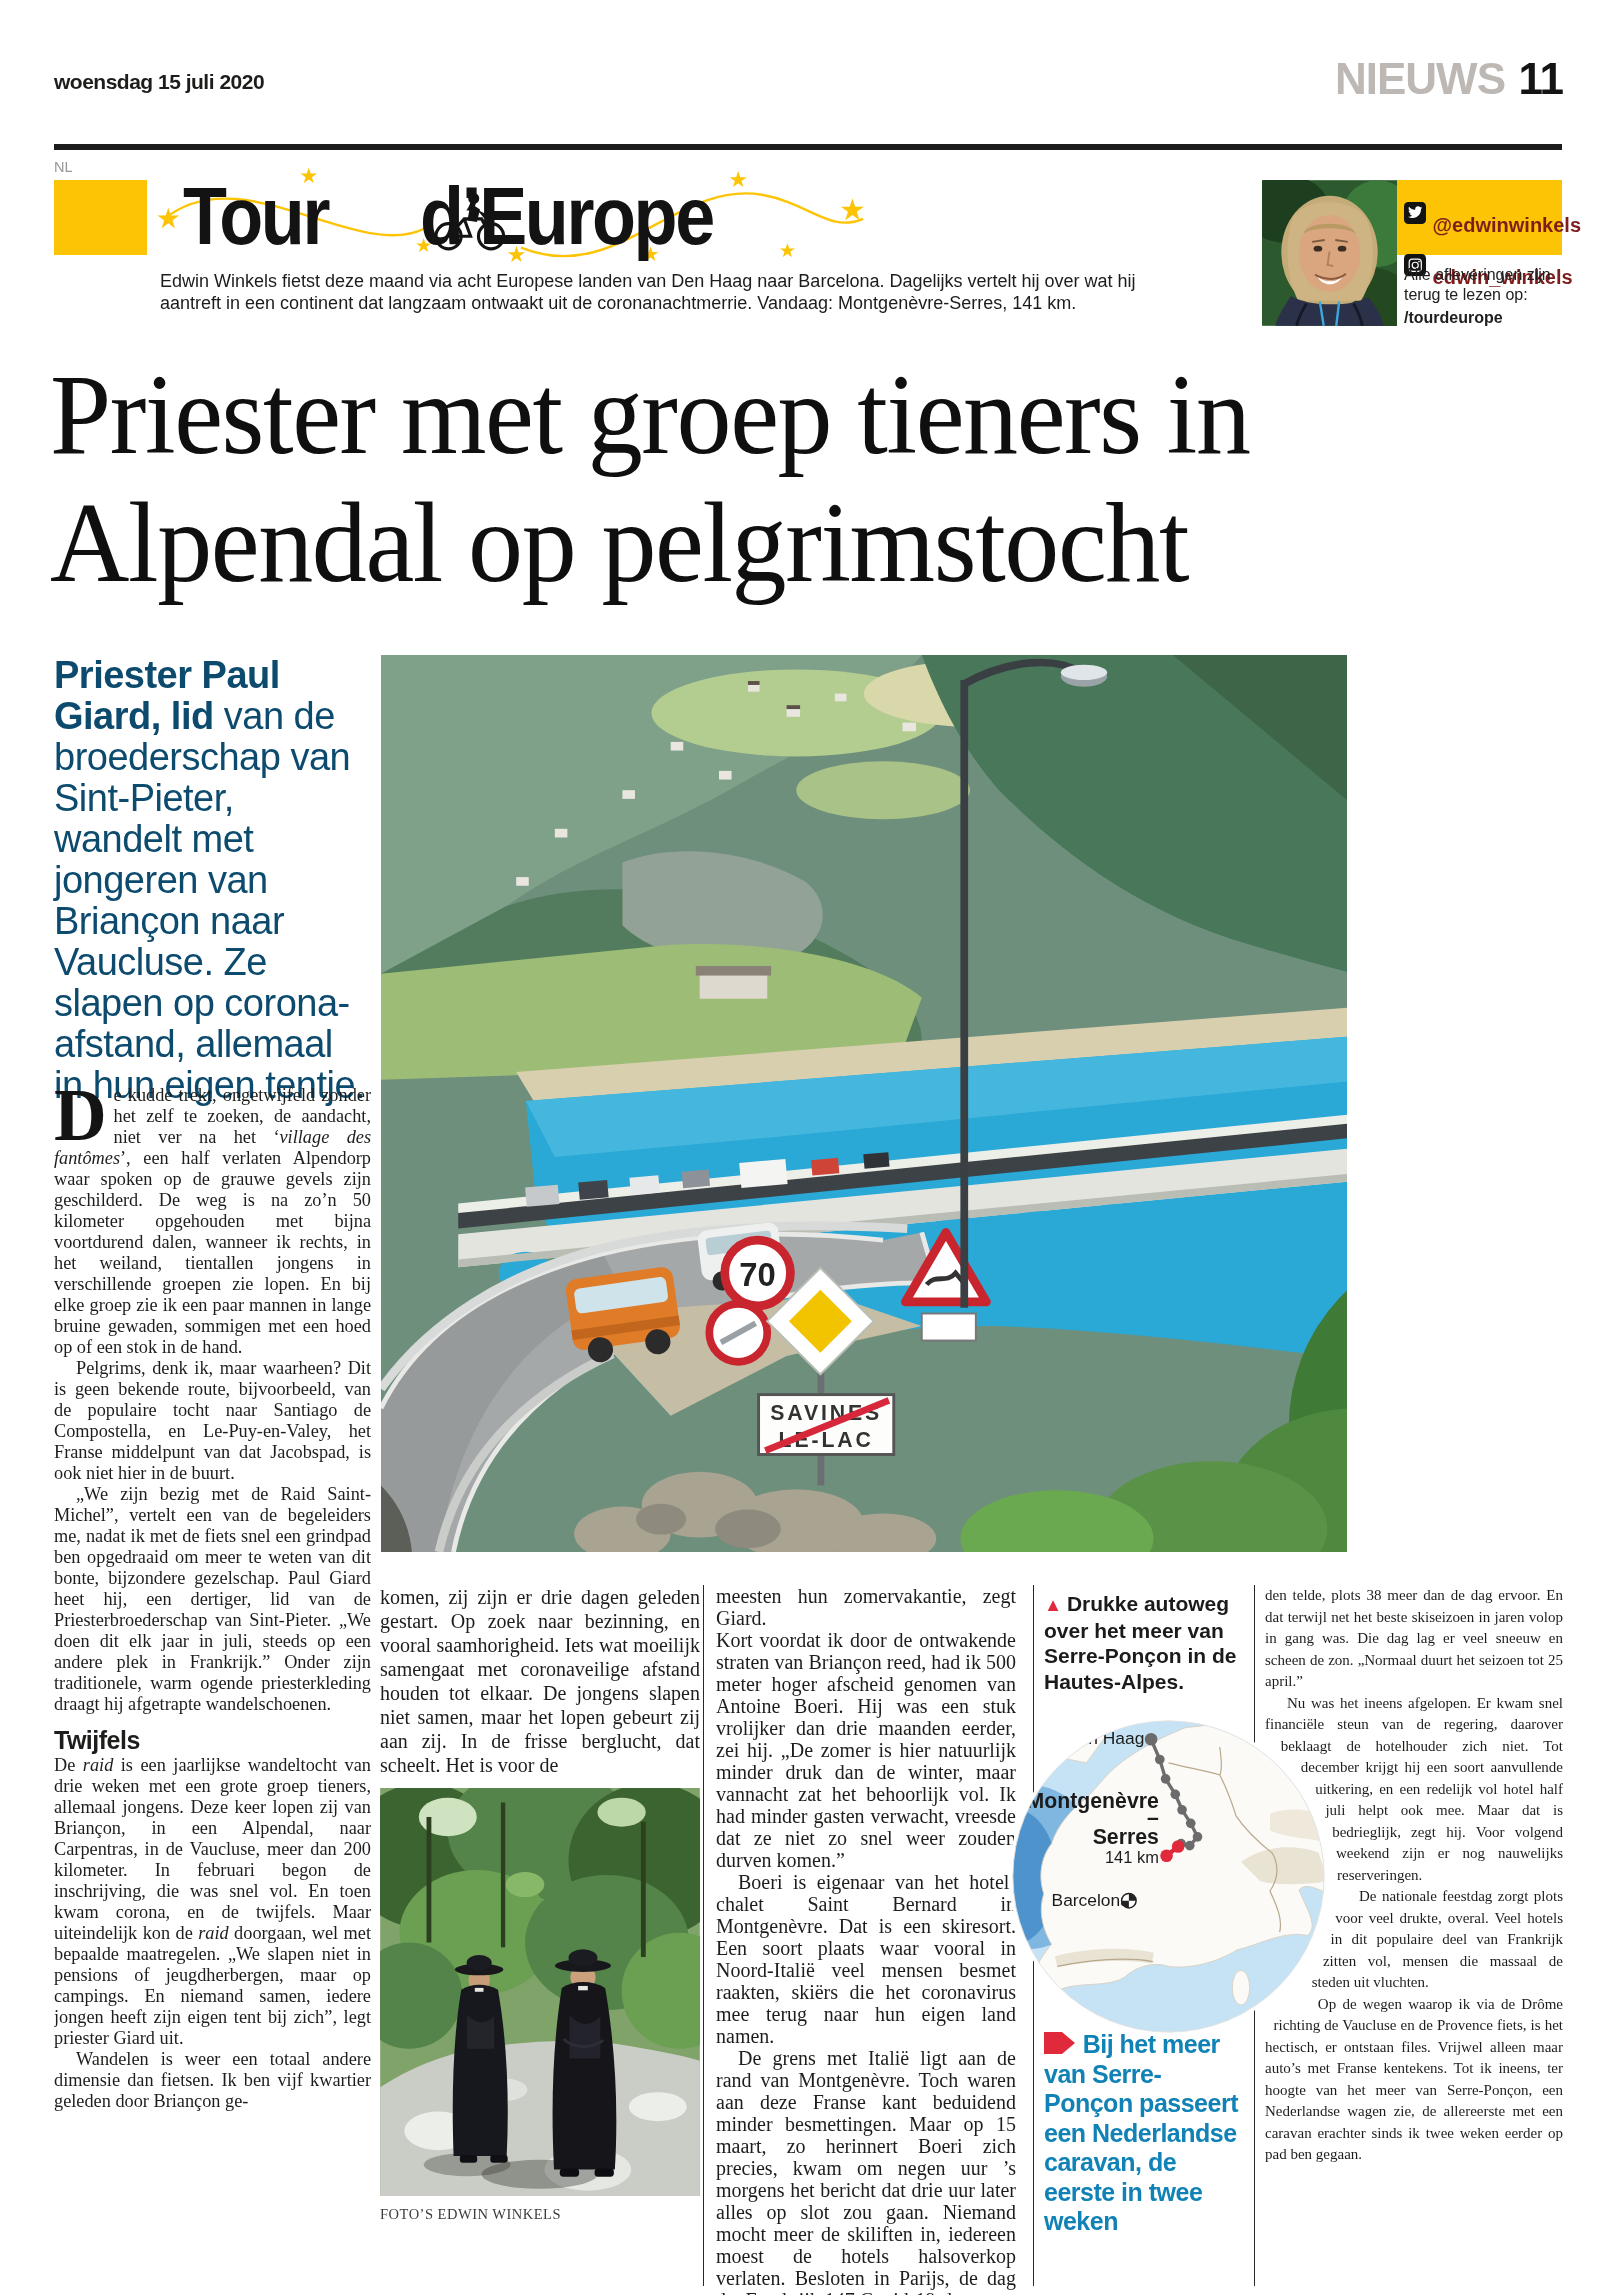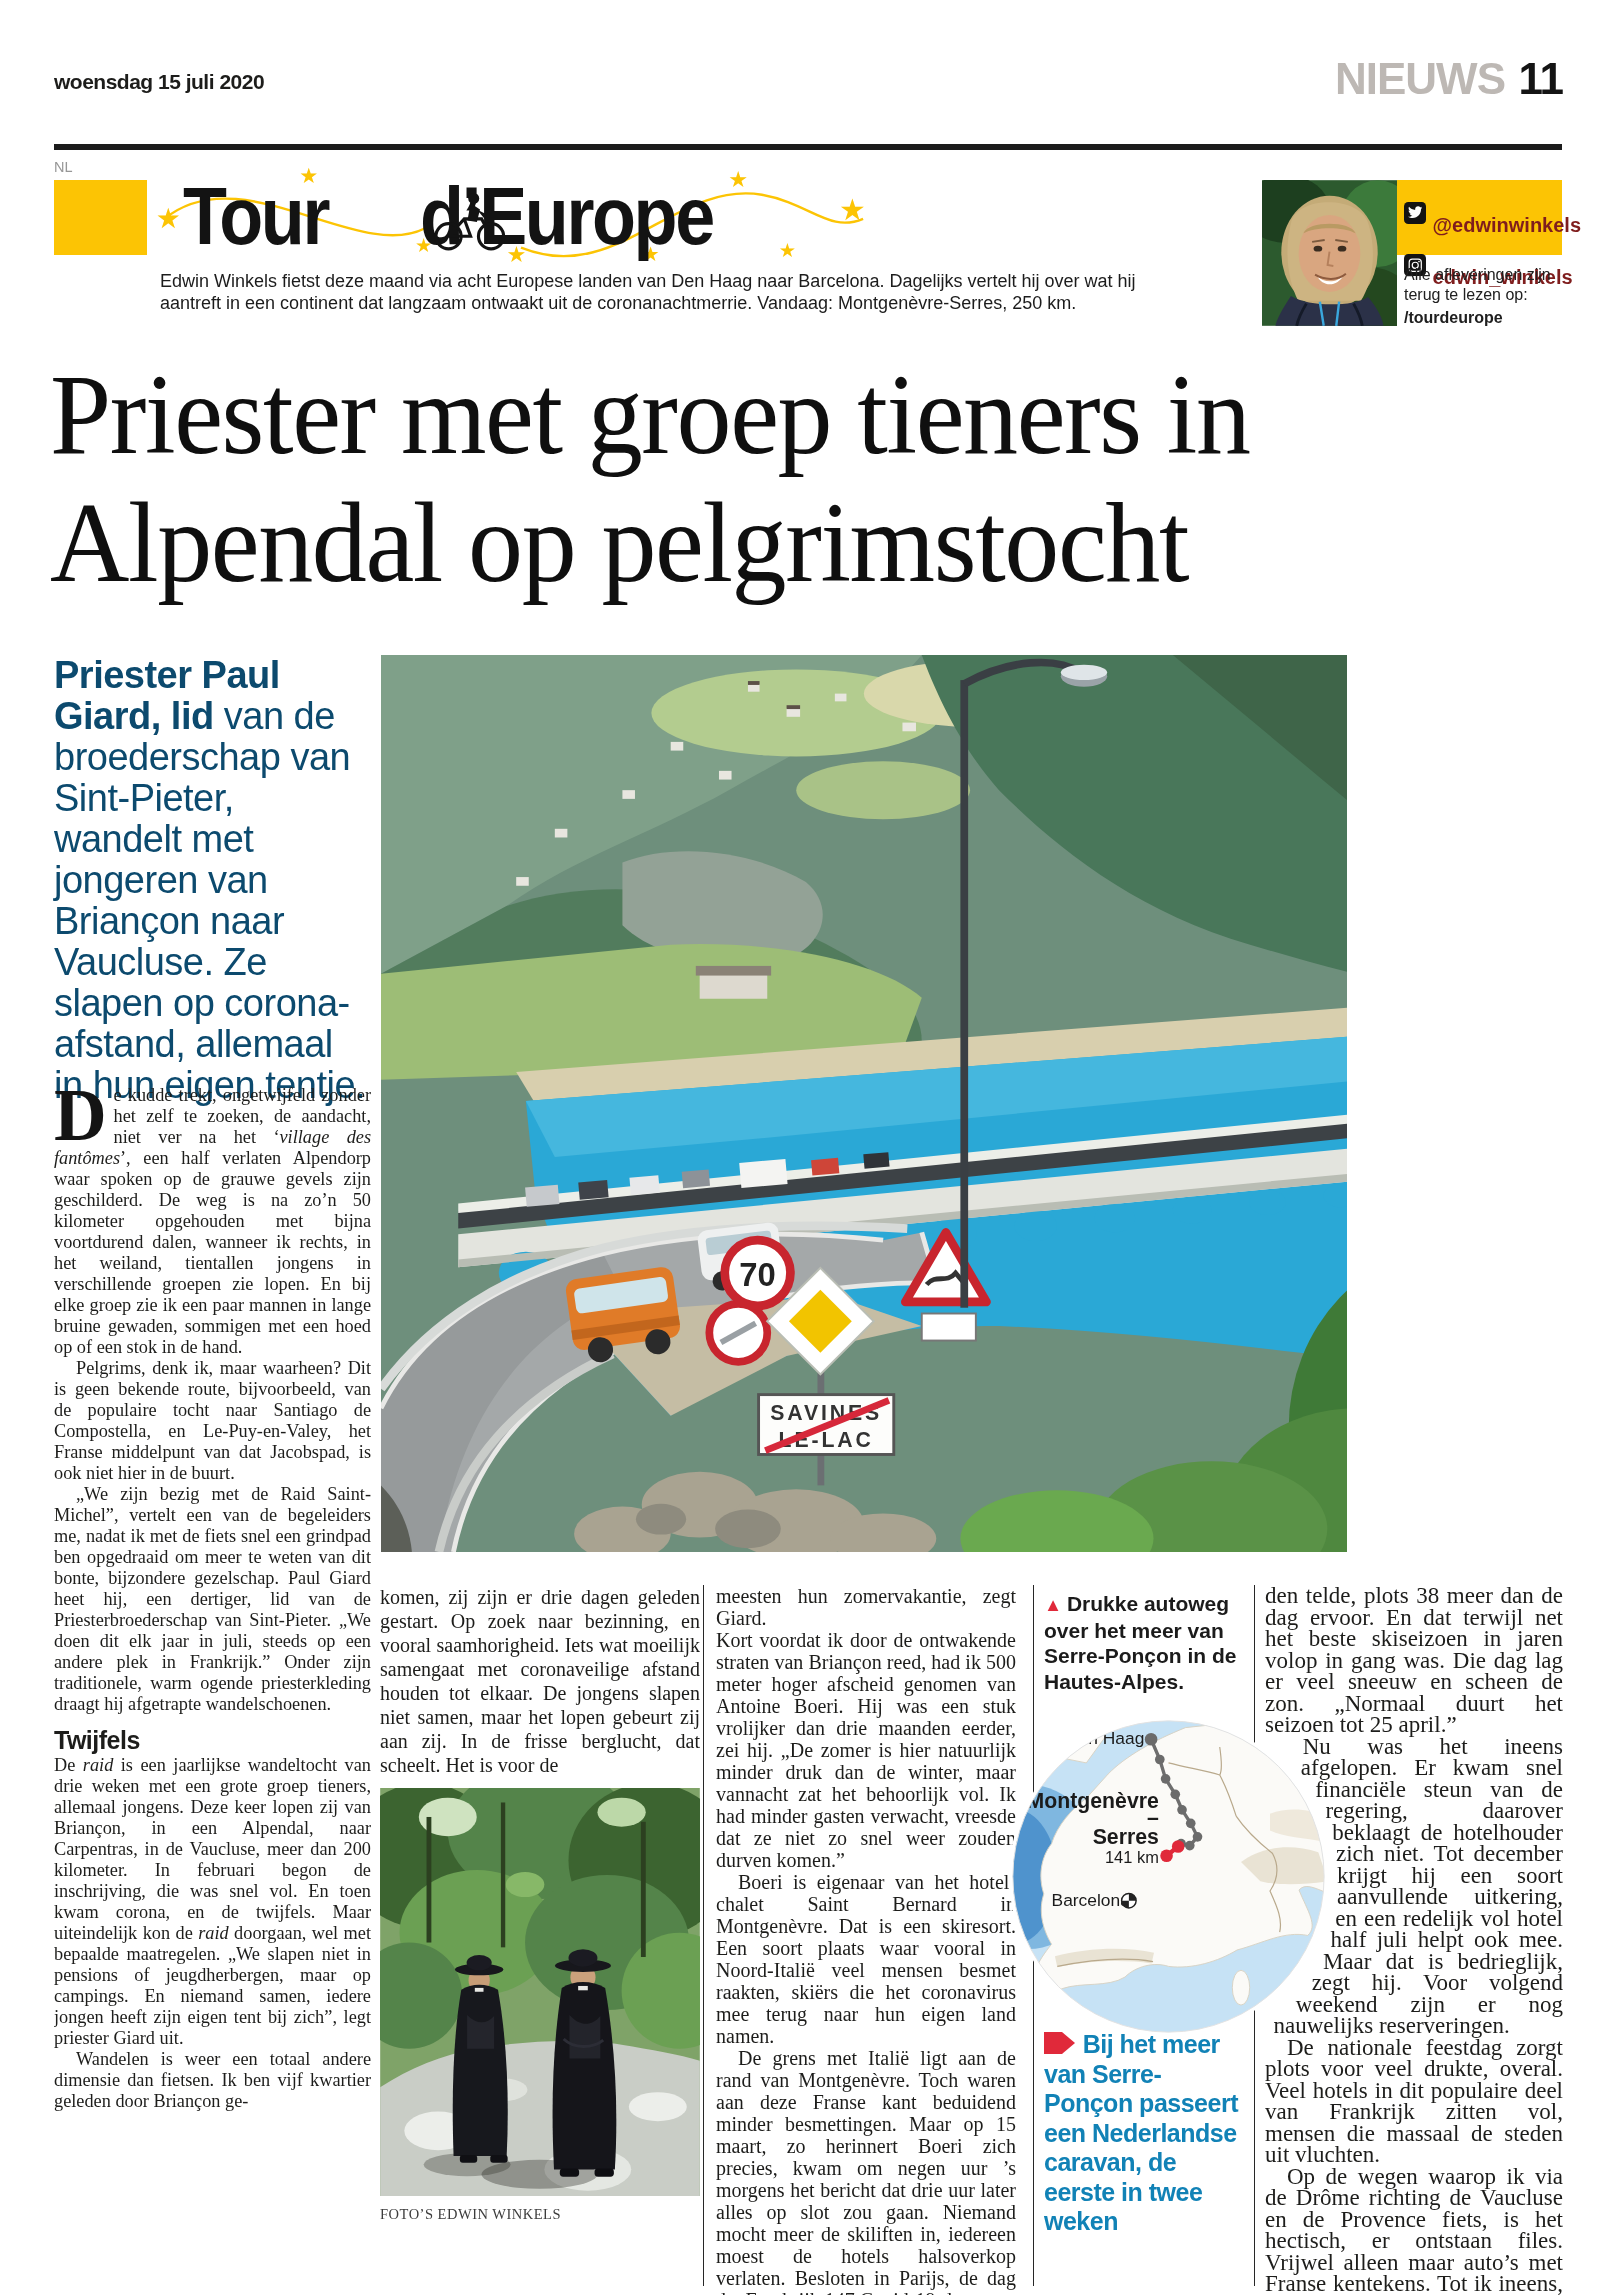--- a/index.html
+++ b/index.html
@@ -49,21 +49,21 @@
   .ind{text-indent:22px;}
   .col1{left:54px;top:1085px;width:317px;height:1205px;overflow:hidden;}
   .dropcap{float:left;font-family:"Liberation Serif",serif;font-weight:bold;font-size:73px;
            line-height:56px;padding:2.9px 6.8px 0 0;color:#141414;}
   .subhead{font-family:"Liberation Sans",sans-serif;font-weight:bold;font-size:25px;
            margin:14.5px 0 4.8px 0 !important;text-align:left;letter-spacing:-0.5px;}
   .lower{top:1585px;height:711px;overflow:hidden;}
   .colw{font-size:20px;line-height:24px;}
   .col2{left:380px;width:320px;}
   .col3{left:716px;width:300px;font-size:20px;line-height:22px;}
-  .col4{left:1265px;width:298px;font-size:23px;line-height:21.5px;}
+  .col4{left:1265px;width:298px;font-size:15px;line-height:21.5px;}
   .map-bump{float:left;width:72px;height:531px;shape-outside:circle(169px at -97px 298px);}
   .vrule{top:1585px;width:1.4px;height:701px;background:#272727;}
 
   
   .caption{font-weight:bold;font-size:21px;line-height:25.6px;color:#1b1b1b;text-align:left;}
   .tri{color:#e0293a;font-size:18.3px;padding-right:4.8px;}
   .credit{font-size:14.5px;color:#3c3c3c;letter-spacing:0.5px;margin-top:6.8px;}
   .cap-main{left:1044px;top:1591px;width:197px;}
   .cap-priests{margin-top:13.5px;}
 
@@ -163,21 +163,21 @@
         </svg>
       </span>
       <span class="handle">edwin_winkels</span>
     </div>
   </div>
   <div class="abs episodes">
     <div>Alle afleveringen zijn terug te lezen op:</div>
     <div class="lnk">/tourdeurope</div>
   </div>
 
-  <div class="abs intro">Edwin Winkels fietst deze maand via acht Europese landen van Den Haag naar Barcelona. Dagelijks vertelt hij over wat hij aantreft in een continent dat langzaam ontwaakt uit de coronanachtmerrie. Vandaag: Montgenèvre-Serres, 250 km.</div>
+  <div class="abs intro">Edwin Winkels fietst deze maand via acht Europese landen van Den Haag naar Barcelona. Dagelijks vertelt hij over wat hij aantreft in een continent dat langzaam ontwaakt uit de coronanachtmerrie. Vandaag: Montgenèvre-Serres, 141 km.</div>
 
   <div class="abs headline serif">
     <div>Priester met groep tieners in</div>
     <div>Alpendal op pelgrimstocht</div>
   </div>
 
   <div class="abs lead"><b>Priester Paul Giard, lid</b><span> van de broederschap van Sint-Pieter, wandelt met jongeren van Briançon naar Vaucluse. Ze slapen op corona-afstand, allemaal in hun eigen tentje.</span></div>
 
   <div class="abs photo-main">
     <svg width="1181" height="897" viewBox="0 0 1223 929" preserveAspectRatio="none">

